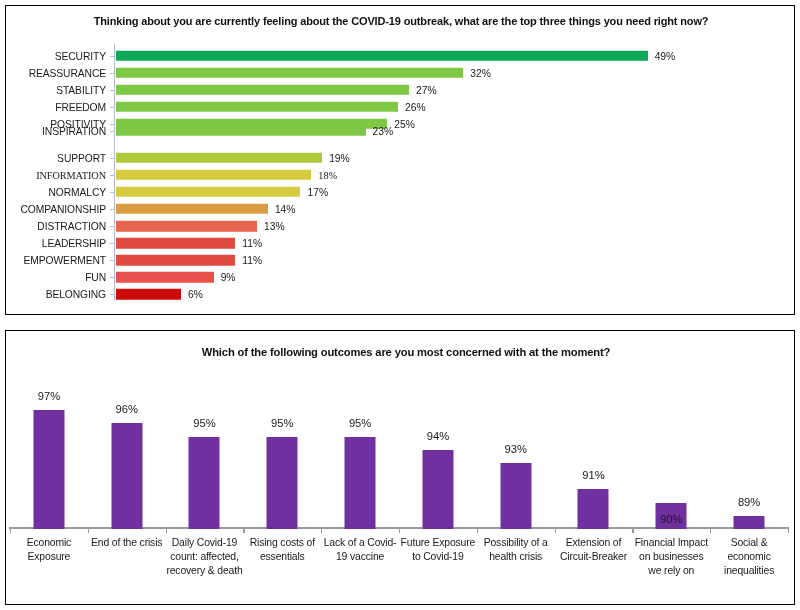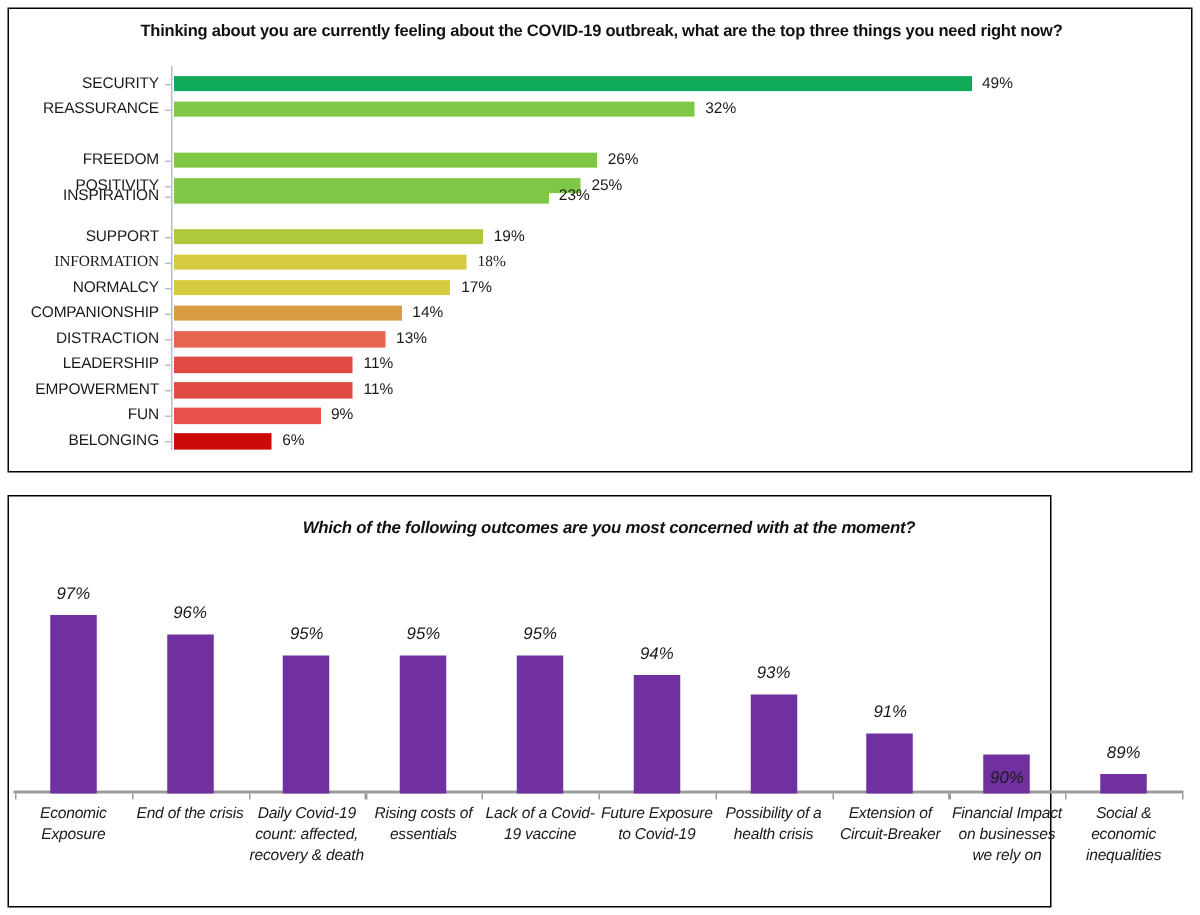--- a/index.html
+++ b/index.html
@@ -20,21 +20,21 @@
   }
 
   
   .panel {
     position: absolute;
     background: #ffffff;
     border: 1.6px solid #000000;
   }
 
   #panel-top    { left: 5px;  top: 5px;   width: 790px; height: 310px; }
-  #panel-bottom { left: 5px;  top: 330px; width: 696px; height: 275px; font-style: italic; }
+  #panel-bottom { left: 5px;  top: 330px; width: 790px; height: 275px; }
 
   
   .chart-title {
     position: absolute;
     font-weight: bold;
     color: #111111;
     text-align: center;
     line-height: 1.32;
     letter-spacing: -0.15px;
   }
@@ -191,20 +191,26 @@
           <div class="hbar-label">SECURITY</div>
           <div class="hbar-bar" style="width: 531.65px; background: rgb(15, 169, 88);"></div>
           <div class="hbar-value" style="left: 648.65px;">49%</div>
         </div>
         <div class="hbar-row" style="top: 20.05px;">
           <div class="hbar-tick"></div>
           <div class="hbar-label">REASSURANCE</div>
           <div class="hbar-bar" style="width: 347.2px; background: rgb(126, 200, 69);"></div>
           <div class="hbar-value" style="left: 464.2px;">32%</div>
         </div>
+        <div class="hbar-row" style="top: 37.1px;">
+          <div class="hbar-tick"></div>
+          <div class="hbar-label">STABILITY</div>
+          <div class="hbar-bar" style="width: 292.95px; background: rgb(126, 200, 69);"></div>
+          <div class="hbar-value" style="left: 409.95px;">27%</div>
+        </div>
         <div class="hbar-row" style="top: 54.15px;">
           <div class="hbar-tick"></div>
           <div class="hbar-label">FREEDOM</div>
           <div class="hbar-bar" style="width: 282.1px; background: rgb(126, 200, 69);"></div>
           <div class="hbar-value" style="left: 399.1px;">26%</div>
         </div>
         <div class="hbar-row" style="top: 71.2px;">
           <div class="hbar-tick"></div>
           <div class="hbar-label">POSITIVITY</div>
           <div class="hbar-bar" style="width: 271.25px; background: rgb(126, 200, 69);"></div>

